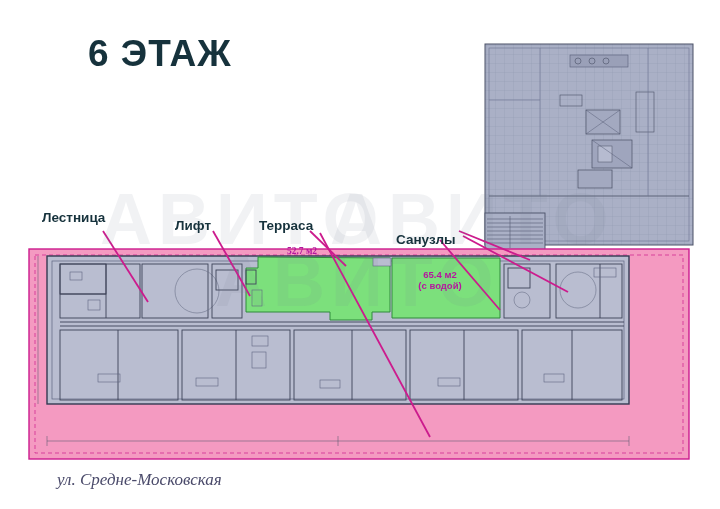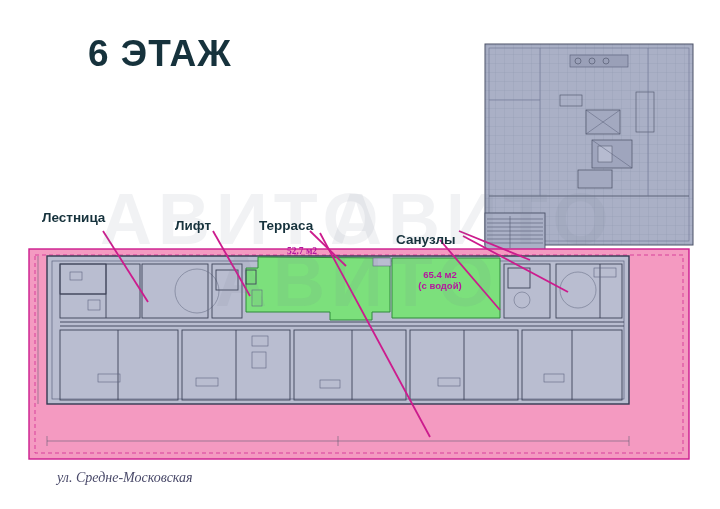--- a/index.html
+++ b/index.html
@@ -38,21 +38,21 @@
   }
   .label-stairs { left: 42px; top: 210px; text-align: center; }
   .label-lift   { left: 175px; top: 218px; }
   .label-terrace{ left: 259px; top: 218px; }
   .label-wc     { left: 396px; top: 202px; margin-top: 30px; }
 
   .street {
     position: absolute;
     left: 57px;
     top: 470px;
-    font-size: 14px;
+    font-size: 17px;
     color: #4a4a6a;
     white-space: nowrap;
     font-family: "Liberation Serif", serif;
     font-style: italic;
   }
   .area-text {
     position: absolute;
     font-size: 9.5px;
     font-weight: bold;
     color: #b5179e;

